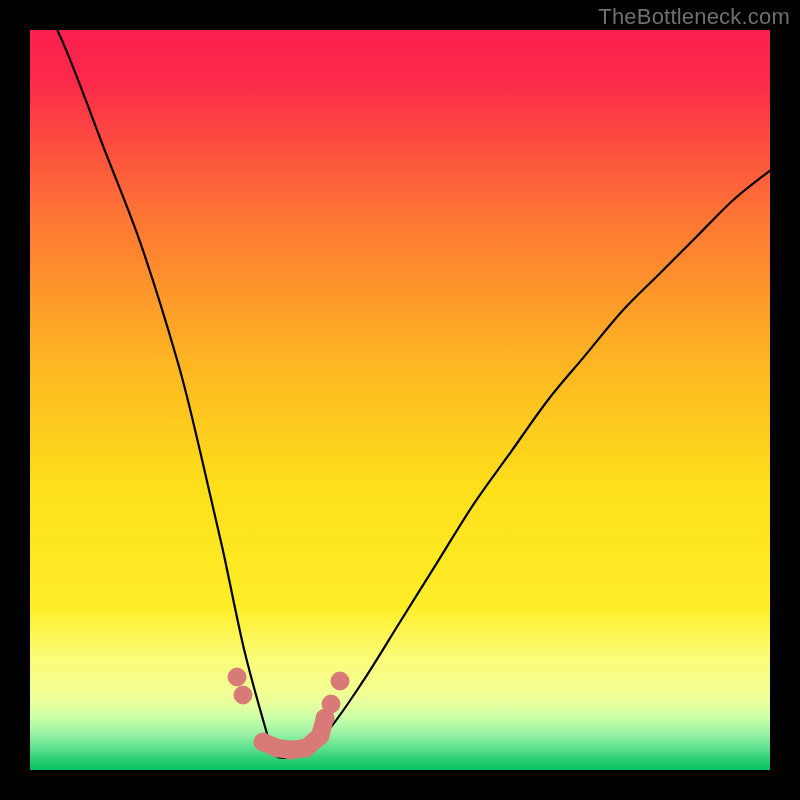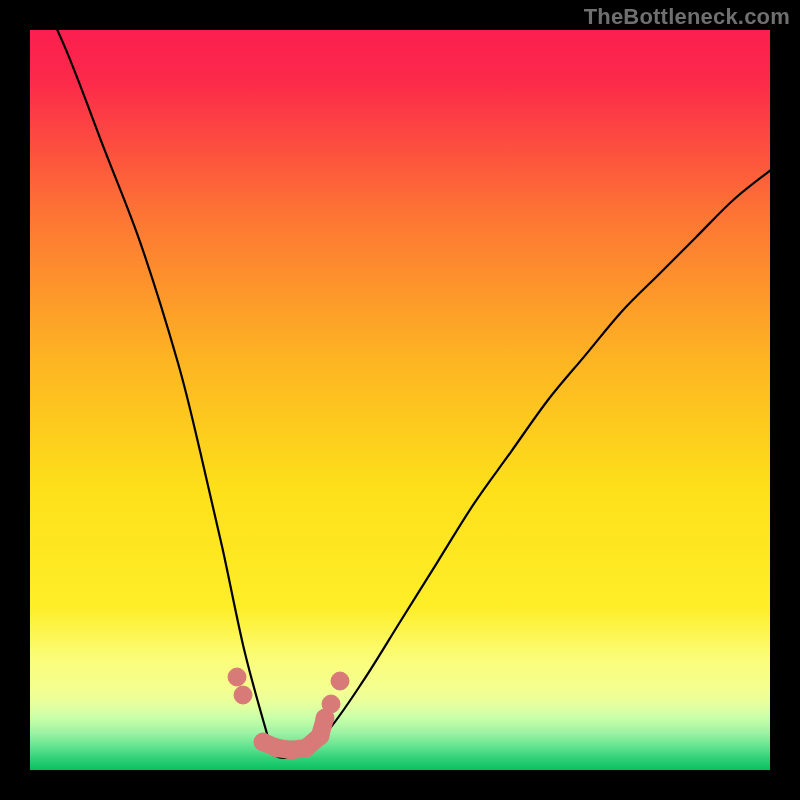--- a/index.html
+++ b/index.html
@@ -19,21 +19,21 @@
   }
   .watermark {
     position: absolute;
     top: 4px;
     right: 10px;
     color: #6f6f6f;
     font-size: 22px;
     letter-spacing: 0.2px;
     z-index: 50;
     user-select: none;
-    font-weight: 700;
+    font-weight: 400;
   }
   .plot {
     position: absolute;
     left: 30px;
     top: 30px;
     width: 740px;
     height: 740px;
     overflow: hidden;
   }
   .gradient-bg {

